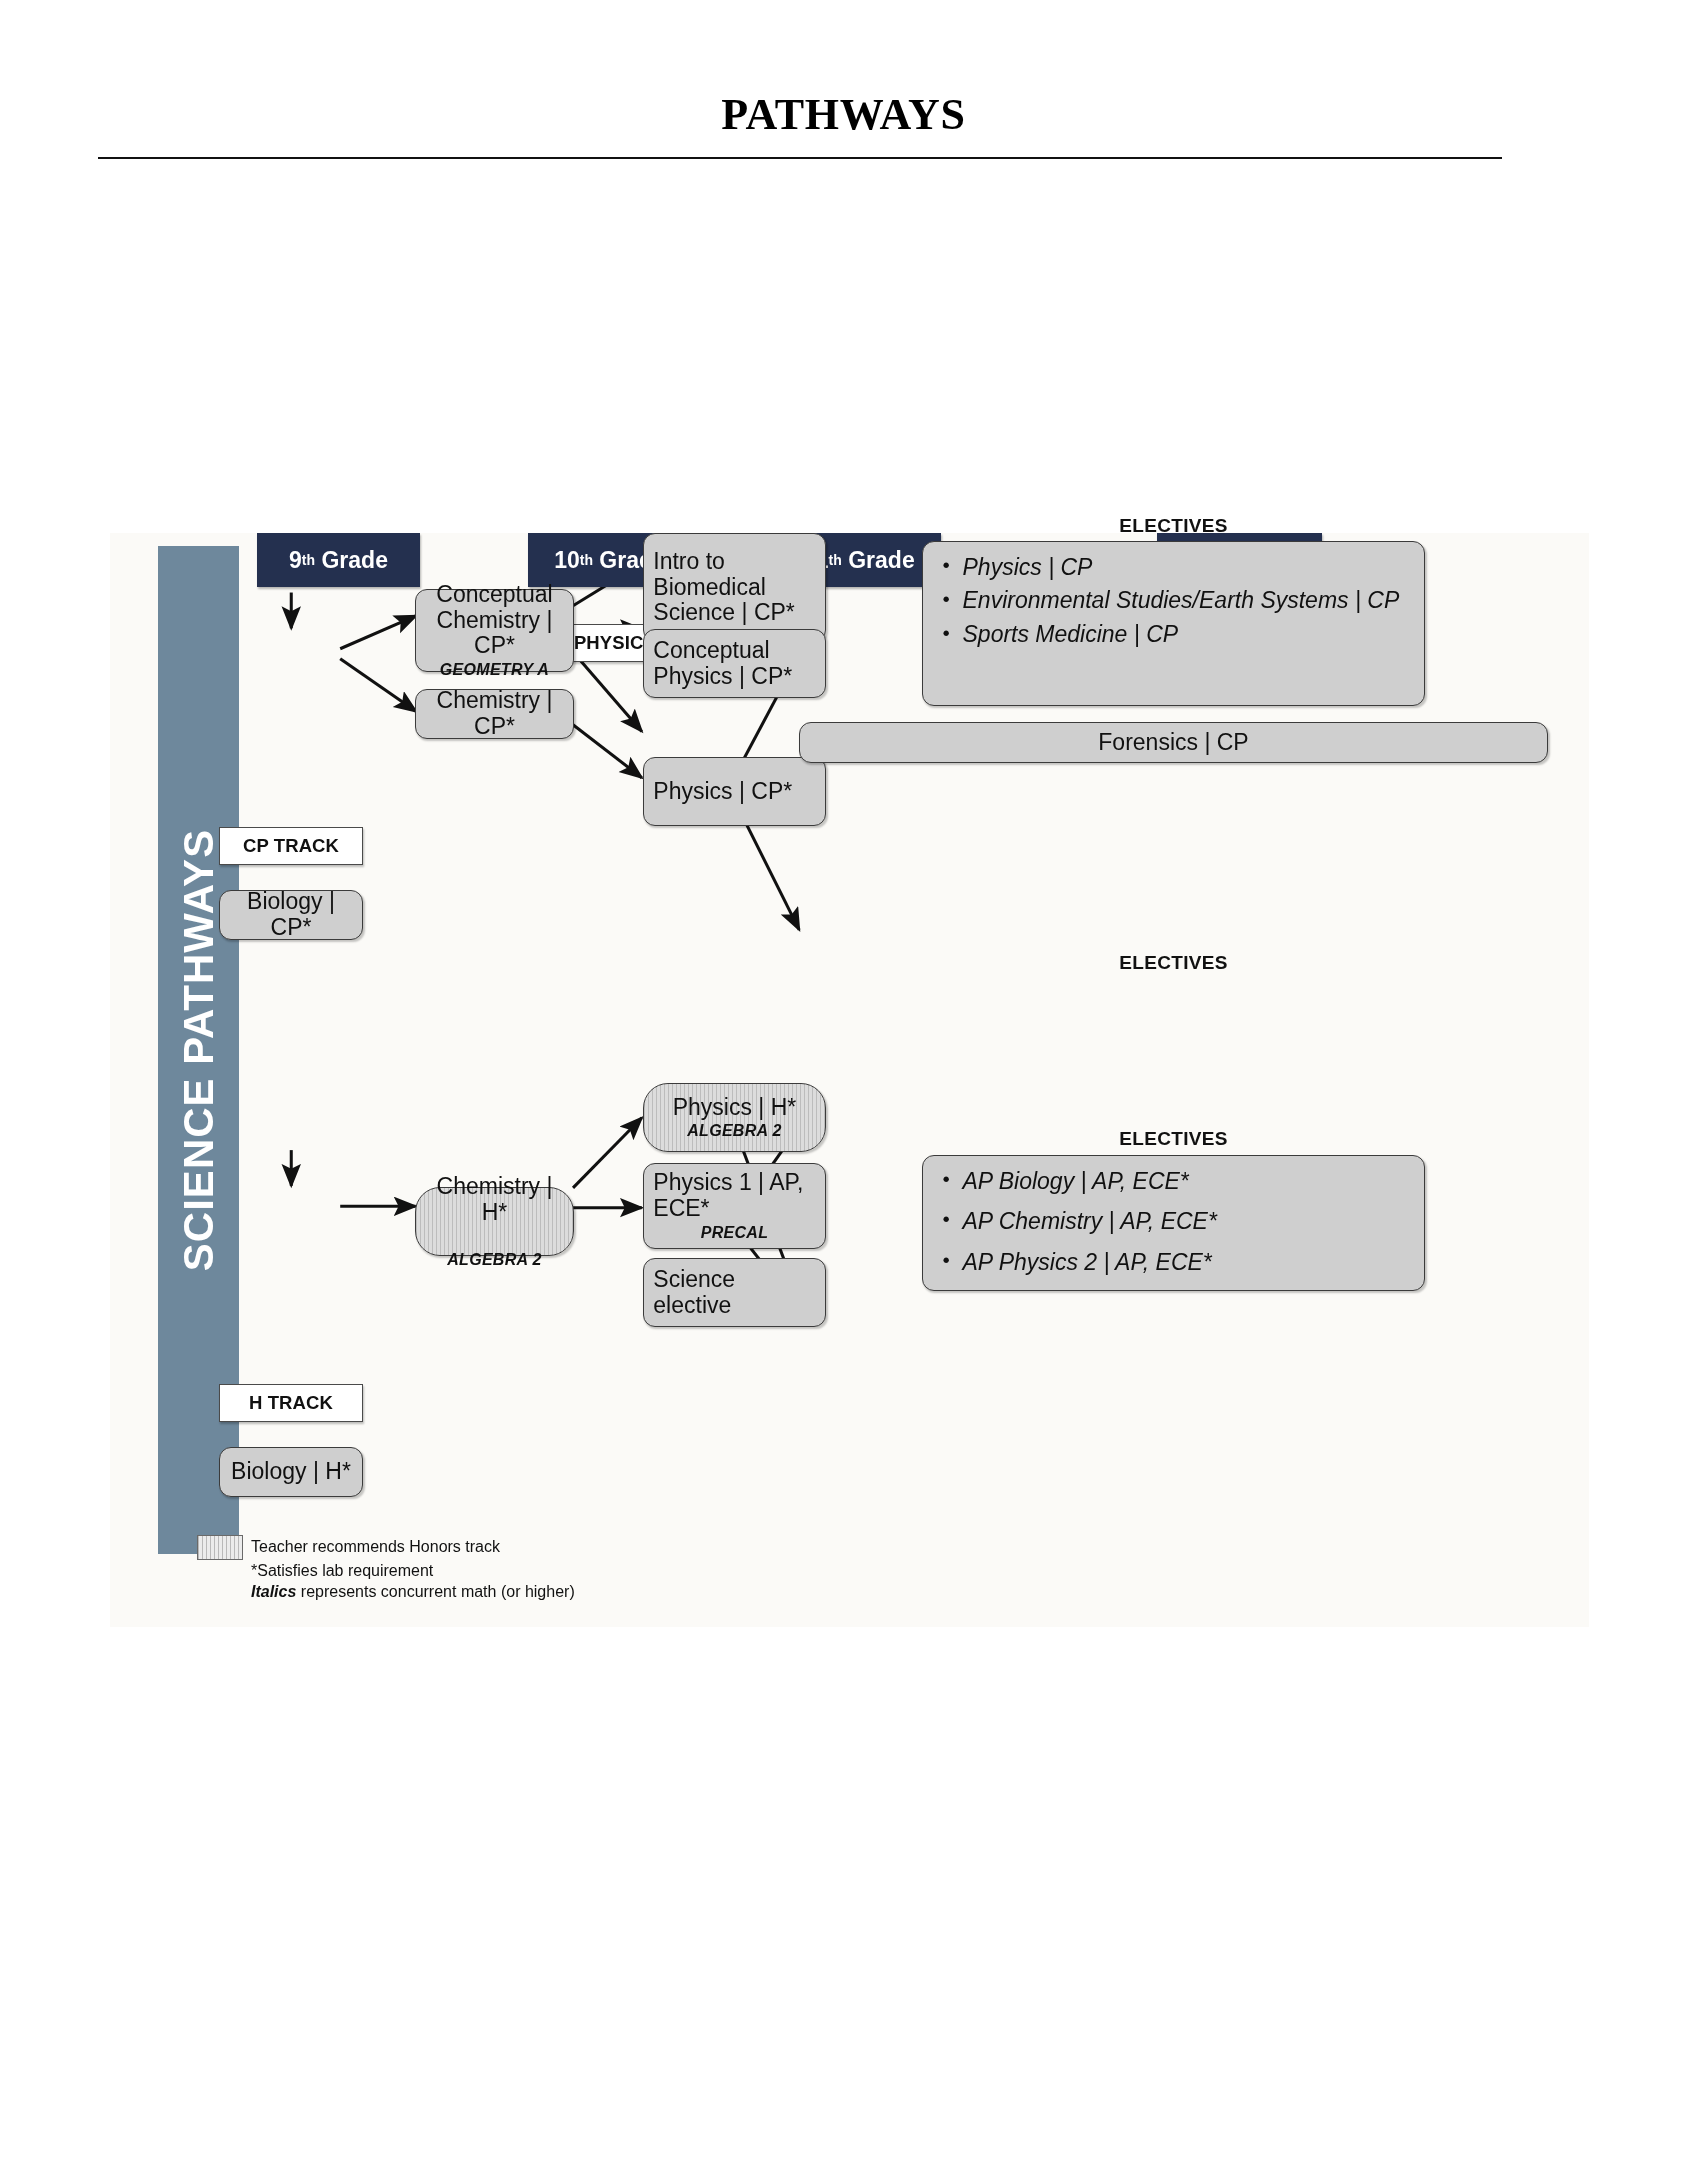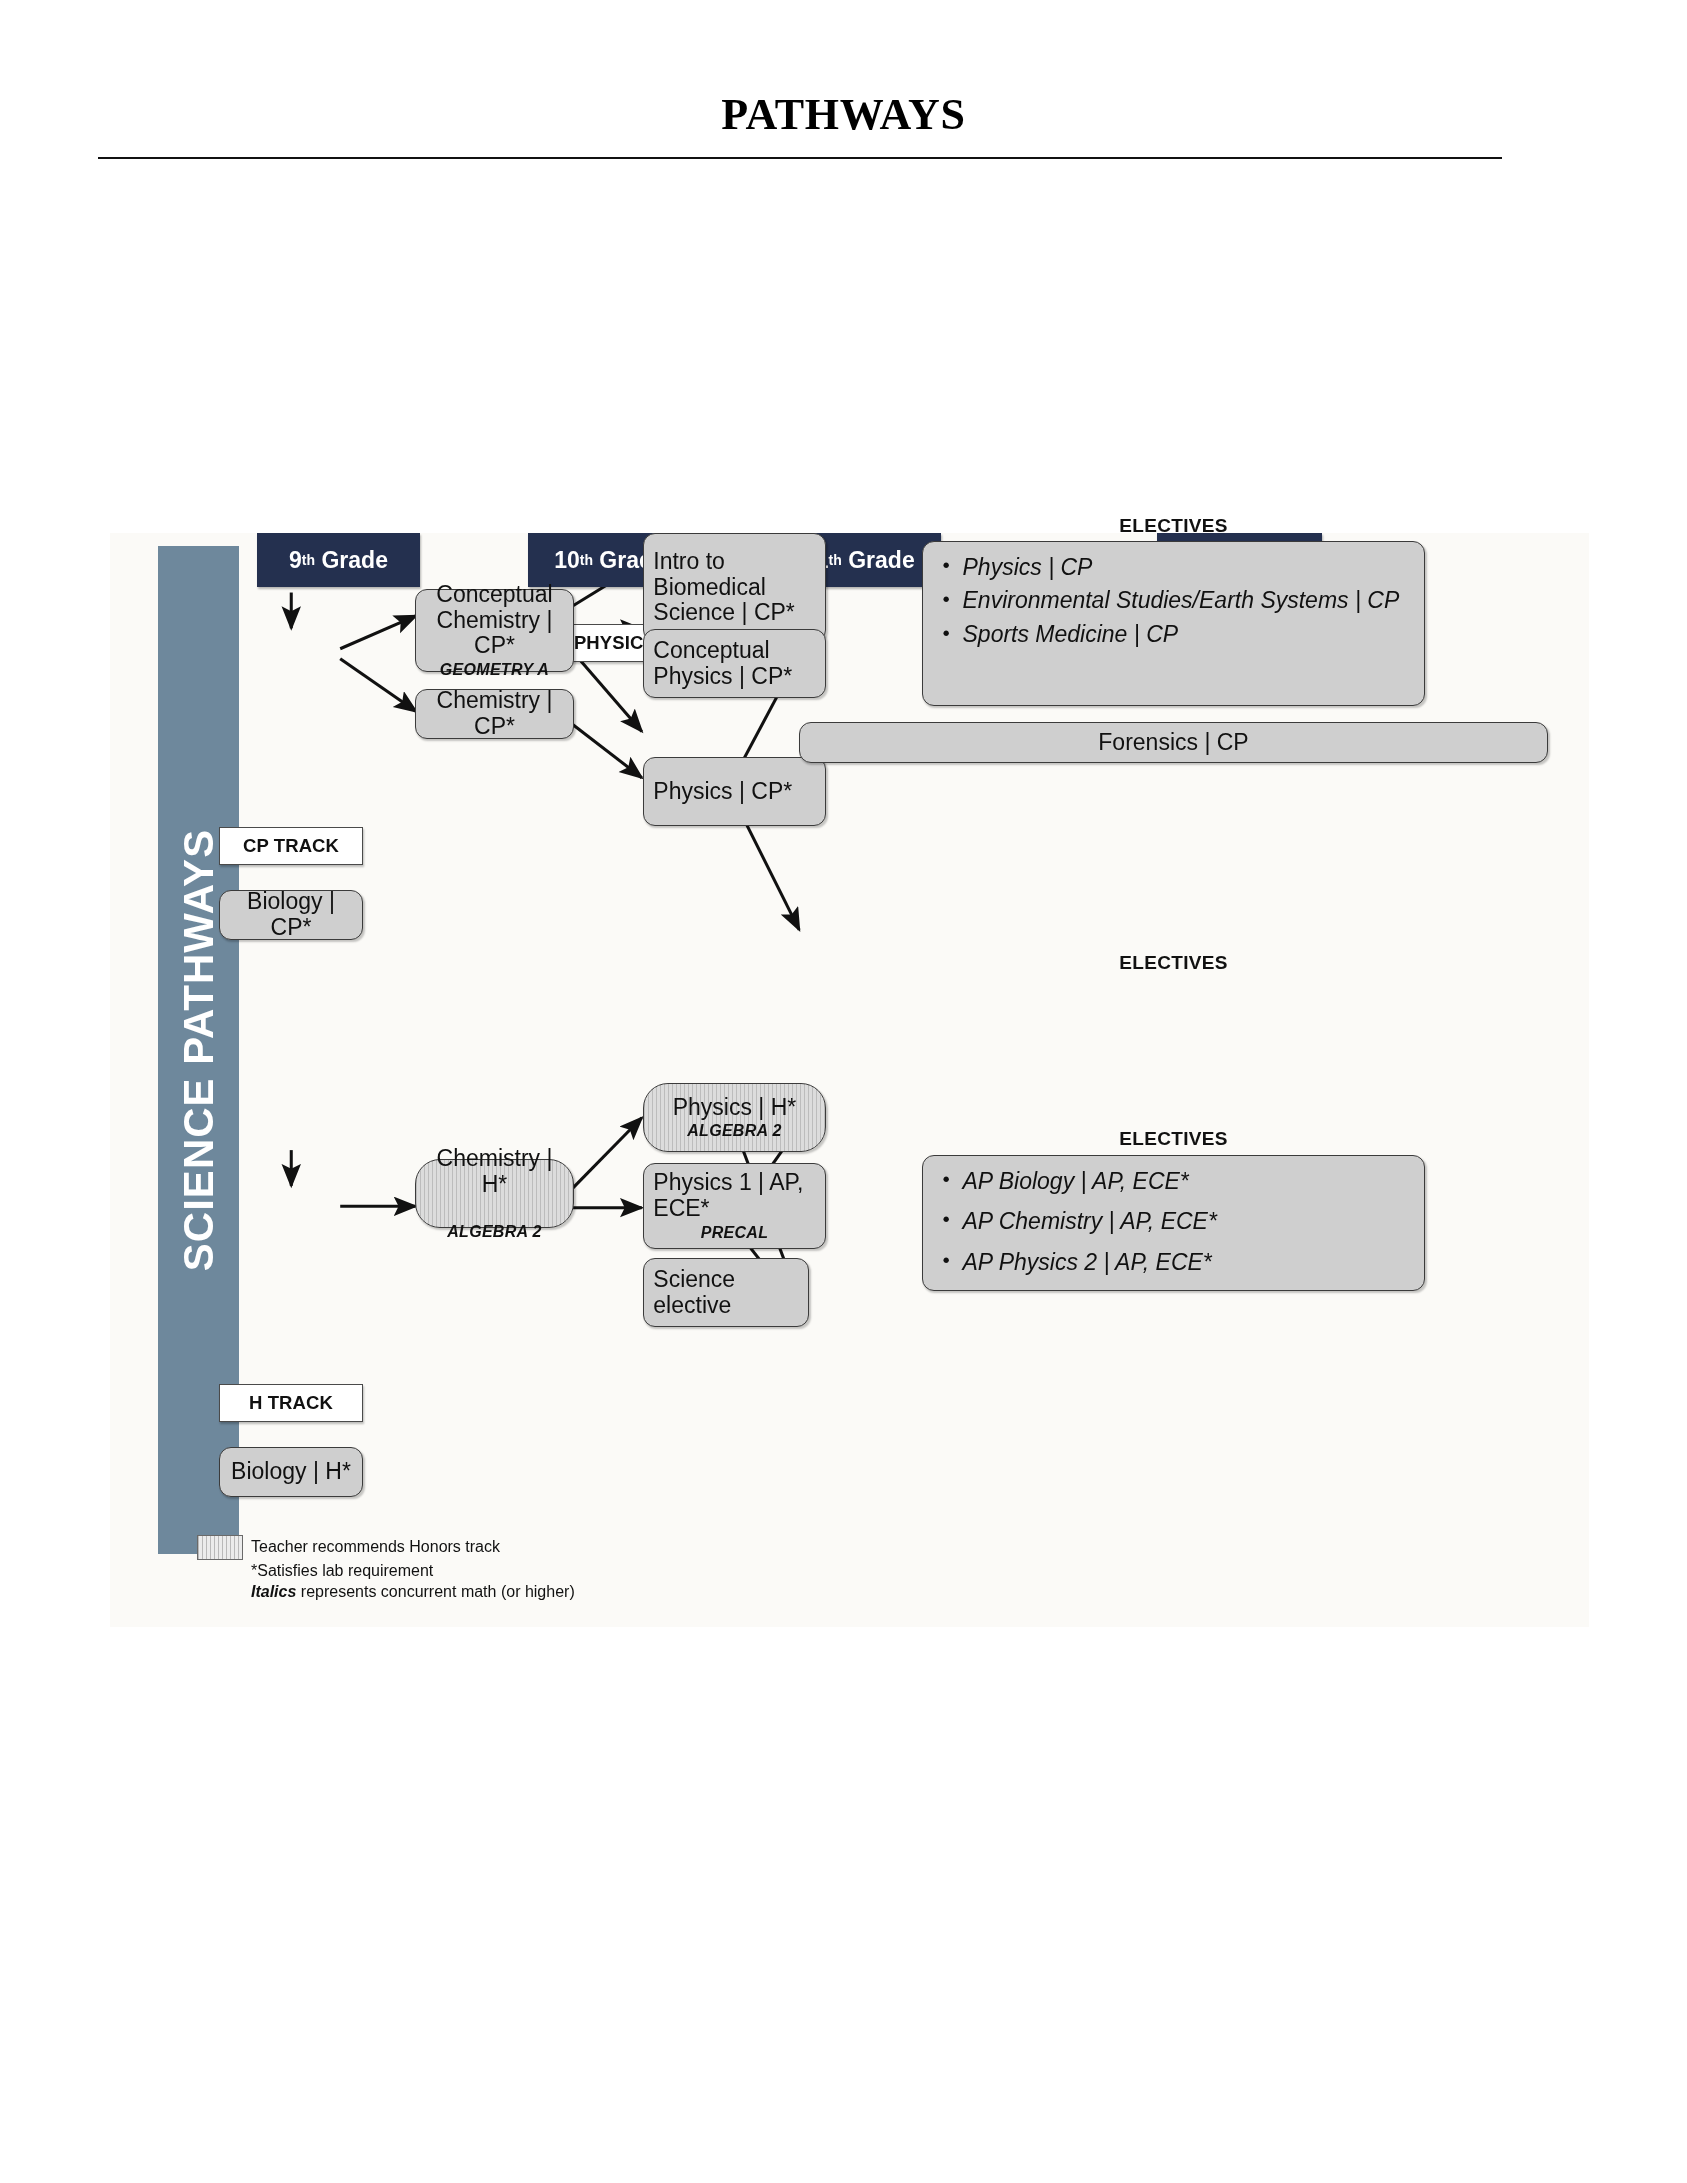--- a/index.html
+++ b/index.html
@@ -236,21 +236,21 @@
     <span>Biology | H*</span>
   </div>
 
   <div class="course" style="left:305px;top:56px;width:159px;height:83px;">
     <span>Conceptual Chemistry | CP*</span>
     <span class="sub">GEOMETRY A</span>
   </div>
   <div class="course" style="left:305px;top:156px;width:159px;height:50px;">
     <span>Chemistry | CP*</span>
   </div>
-  <div class="course hatched" style="left:305px;top:626px;width:159px;height:69px;gap:24px;">
+  <div class="course hatched" style="left:305px;top:654px;width:159px;height:69px;gap:24px;">
     <span>Chemistry | H*</span>
     <span class="sub">ALGEBRA 2</span>
   </div>
 
   <div class="course left-align" style="left:533px;top:0px;width:183px;height:109px;">
     <span>Intro to Biomedical Science | CP*</span>
   </div>
   <div class="course left-align" style="left:533px;top:96px;width:183px;height:69px;">
     <span>Conceptual Physics | CP*</span>
   </div>
@@ -258,21 +258,21 @@
     <span>Physics | CP*</span>
   </div>
   <div class="course hatched" style="left:533px;top:550px;width:183px;height:69px;">
     <span>Physics | H*</span>
     <span class="sub">ALGEBRA 2</span>
   </div>
   <div class="course left-align" style="left:533px;top:630px;width:183px;height:86px;">
     <span>Physics 1 | AP, ECE*</span>
     <span class="sub" style="align-self:center;">PRECAL</span>
   </div>
-  <div class="course left-align" style="left:533px;top:725px;width:166px;height:69px;align-items:center;">
+  <div class="course left-align" style="left:533px;top:725px;width:183px;height:69px;align-items:center;">
     <span>Science elective</span>
   </div>
 
   <div class="wide-box" style="left:689px;top:189px;width:749px;height:41px;">Forensics | CP</div>
 
   <div class="electives-title" style="left:812px;top:-18.5px;width:503px;">ELECTIVES</div>
   <div class="elective-box" style="left:812px;top:8px;width:503px;height:165px;">
     <ul>
       <li>Physics | CP</li>
       <li>Environmental Studies/Earth Systems | CP</li>

